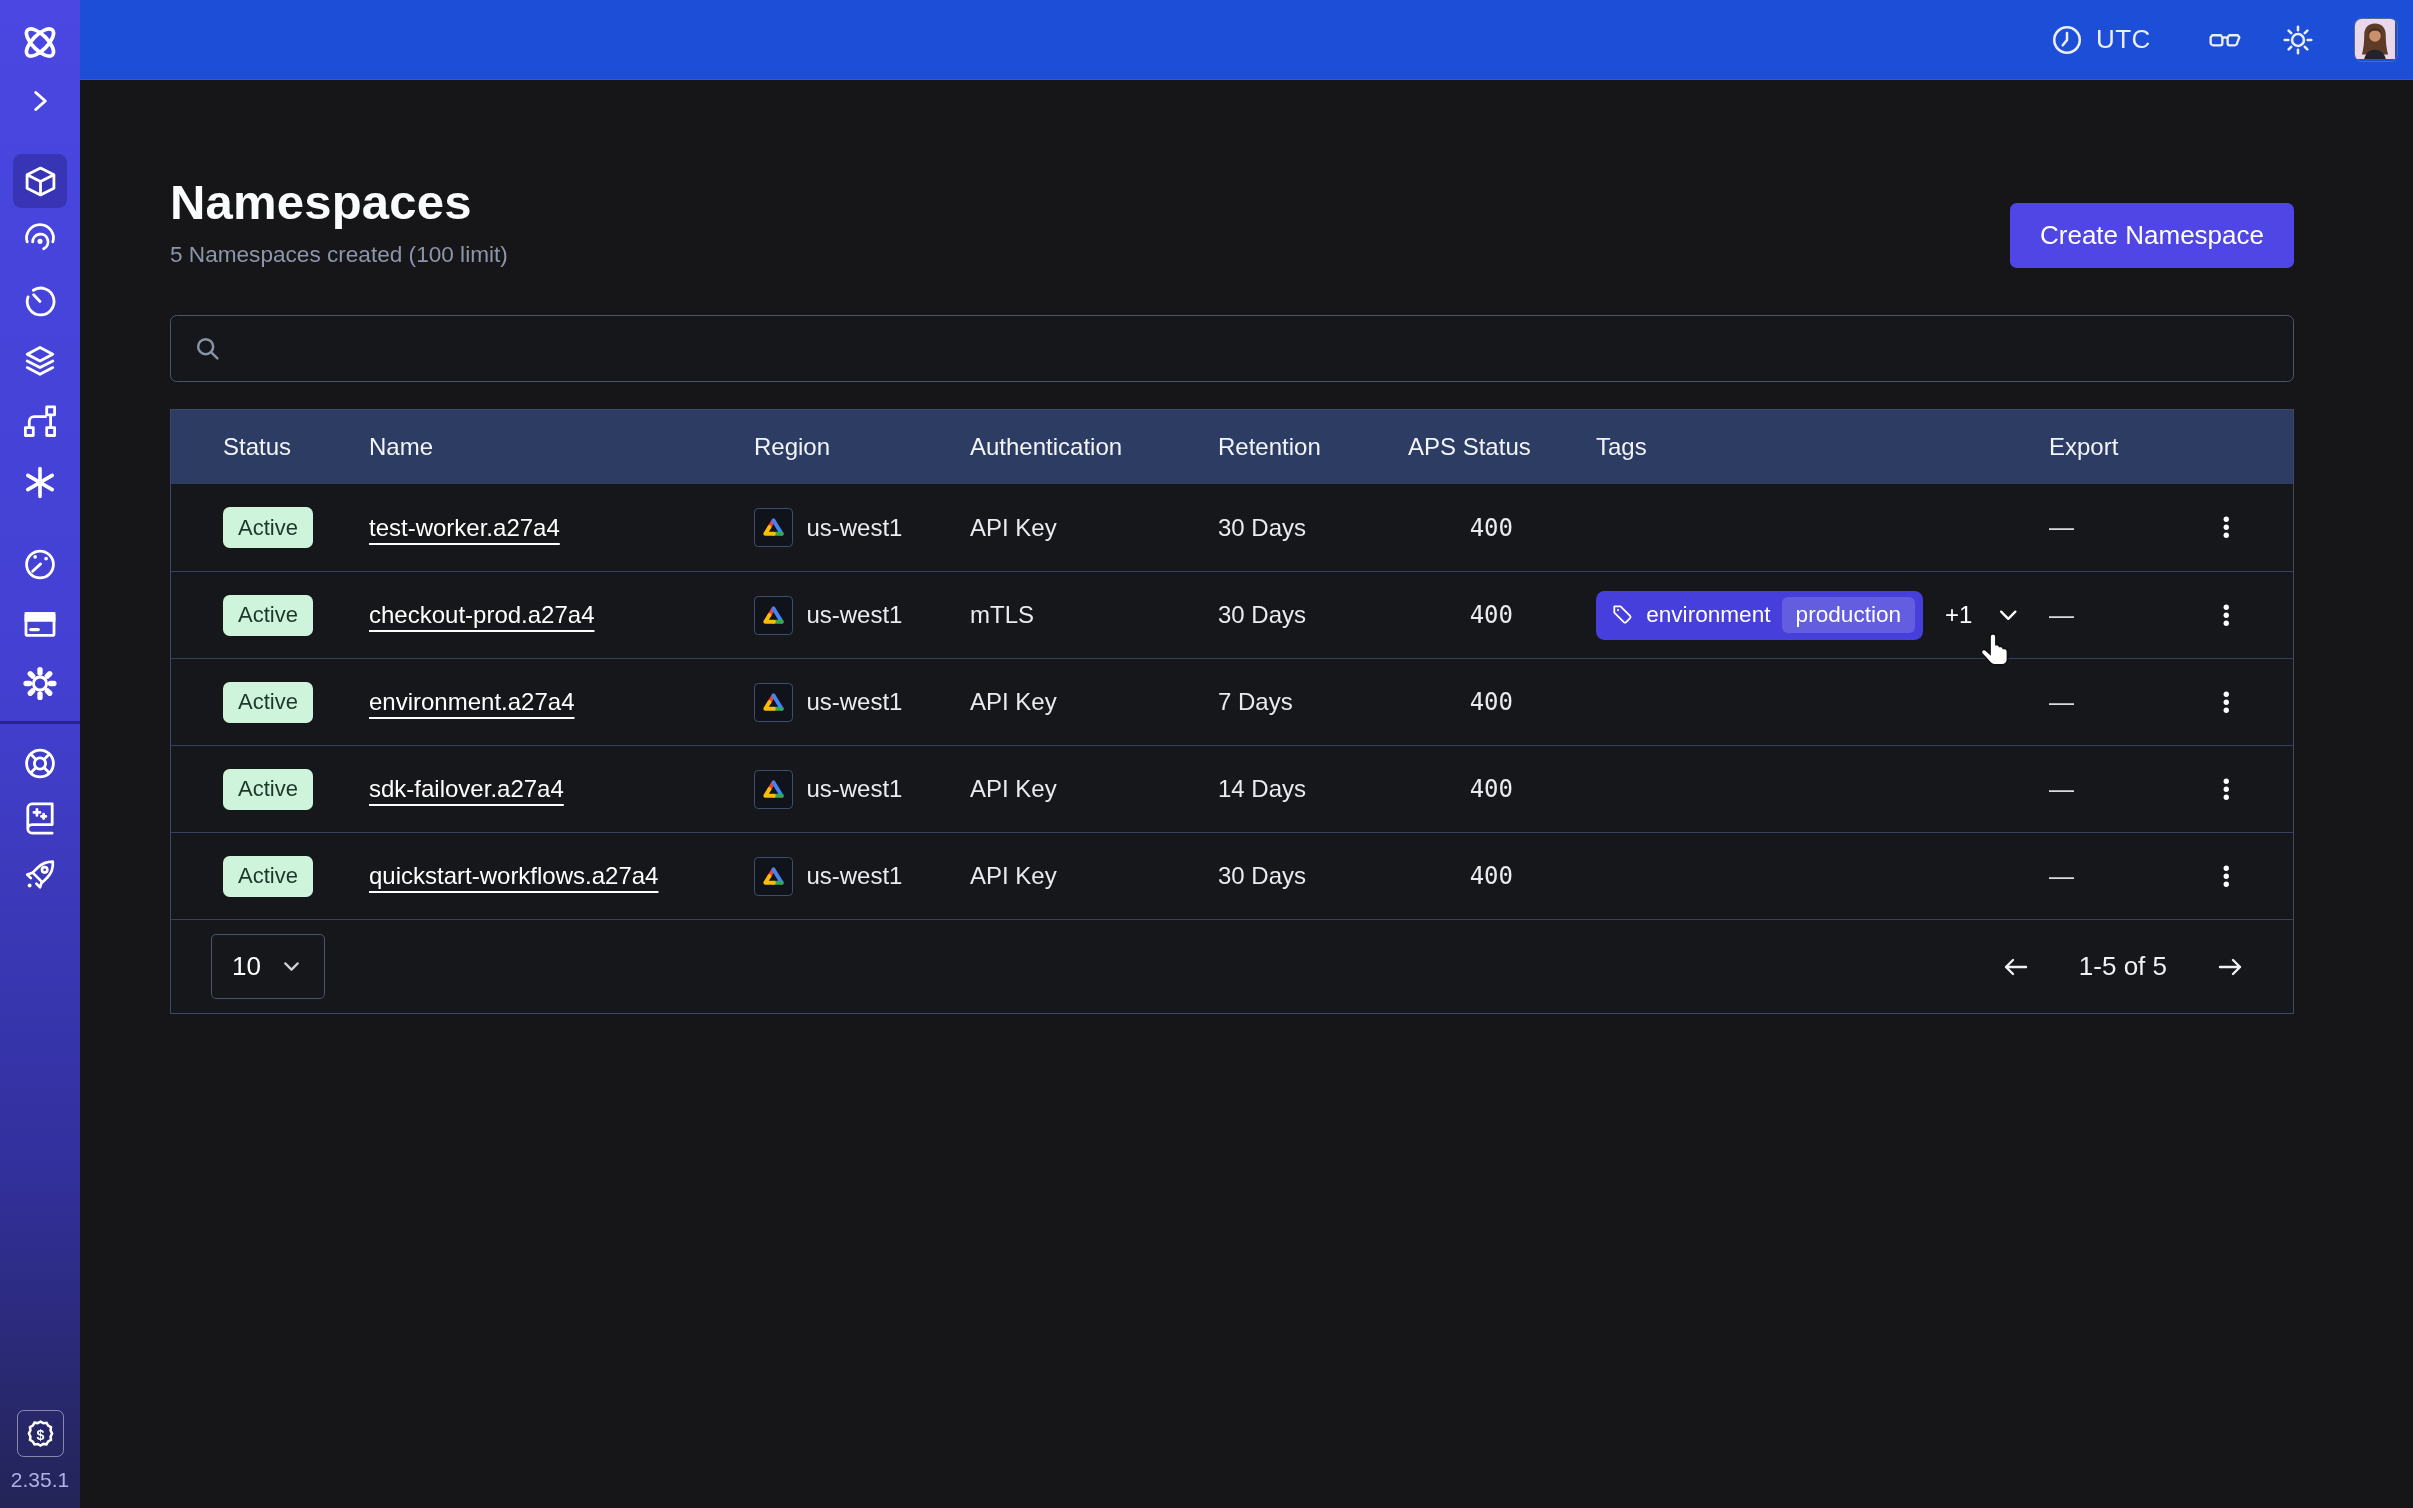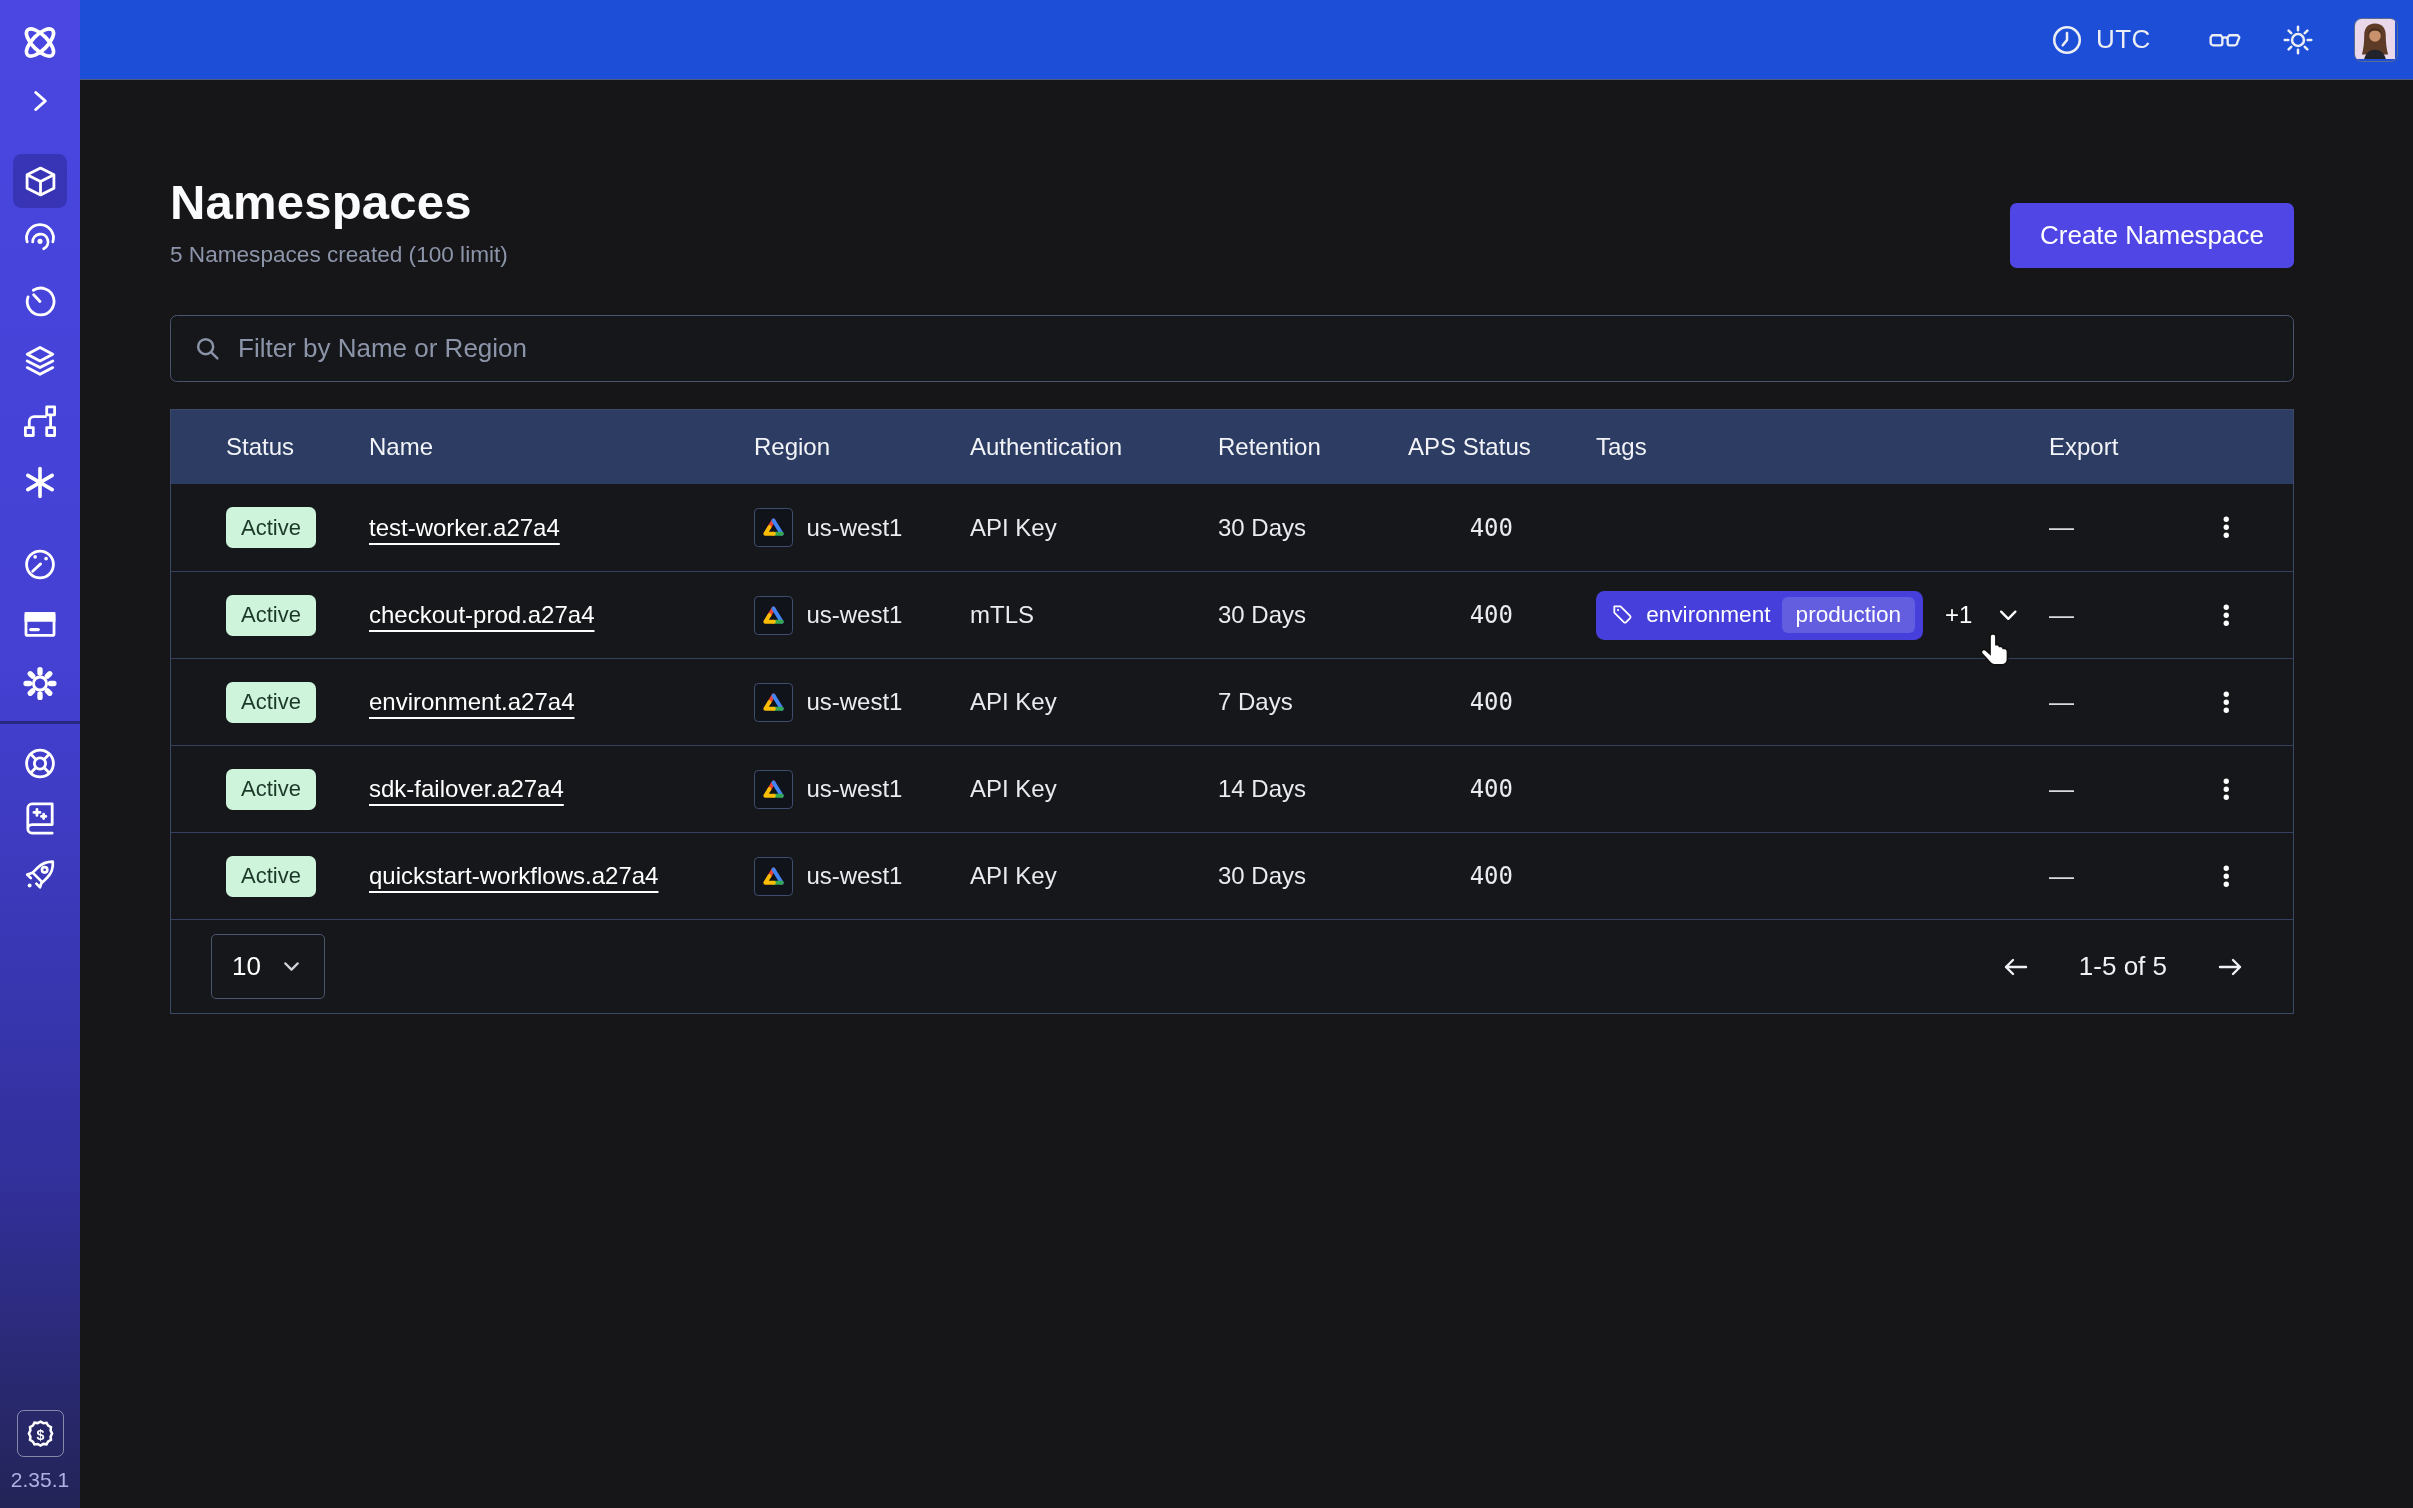--- a/index.html
+++ b/index.html
@@ -41,21 +41,21 @@
   .search-input { flex:1; background:transparent; border:none; outline:none; color:#e6e8ee;
                   font-size:26px; font-family:"Liberation Sans", sans-serif; }
   .search-input::placeholder { color:#8b94a9; }
 
   
   .table { margin-top:27px; border:1.7px solid #3b4866; background:#16171a; }
   .grid-row { display:grid; grid-template-columns:198px 385px 216px 248px 190px 188px 453px 1fr; align-items:center; }
   .thead { height:74px; background:#2d3c63; }
   .thead .cell { font-size:24px; font-weight:500; color:#f2f4f8; }
   .cell { font-size:24px; color:#e9ebf1; }
-  .cell:first-child { padding-left:55px; }
+  .cell:first-child { padding-left:40px;margin-left:12px; }
   .trow { height:87px; border-top:1.7px solid #35425f; }
   .trow:first-of-type { border-top:none; }
   .badge { display:inline-block; background:#cff4dc; color:#1c3829; font-size:22px; font-weight:500;
            padding:7.5px 15px; border-radius:6.7px; }
   .name-link { color:#fff; text-decoration:underline; text-underline-offset:6.7px;
                text-decoration-thickness:1.7px; cursor:pointer; }
   .region-cell { display:flex; align-items:center; gap:13.4px; }
   .cloud-box { width:39px; height:39px; border:1.7px solid #3f4d6e; border-radius:4.2px; background:#10131a;
                display:flex; align-items:center; justify-content:center; }
   .aps { text-align:right; padding-right:83px; font-family:"DejaVu Sans Mono", monospace; font-size:24px; }
@@ -244,21 +244,20 @@
         <div class="page-sub">5 Namespaces created (100 limit)</div>
       </div>
       <button class="create-btn">Create Namespace</button>
     </div>
 
     <div class="search-wrap">
       <svg width="30" height="30" viewBox="0 0 32 32" fill="none" stroke="#8a93a8" stroke-width="2.6" stroke-linecap="round">
         <circle cx="13.5" cy="13.5" r="8"></circle>
         <path d="M19.5 19.5 L26 26"></path>
       </svg>
-      <input class="search-input" value="" placeholder="Filter by Name or Region" style="">
     </div>
 
     <section class="table">
       <div class="grid-row thead">
         <div class="cell">Status</div>
         <div class="cell">Name</div>
         <div class="cell">Region</div>
         <div class="cell">Authentication</div>
         <div class="cell">Retention</div>
         <div class="cell">APS Status</div>

